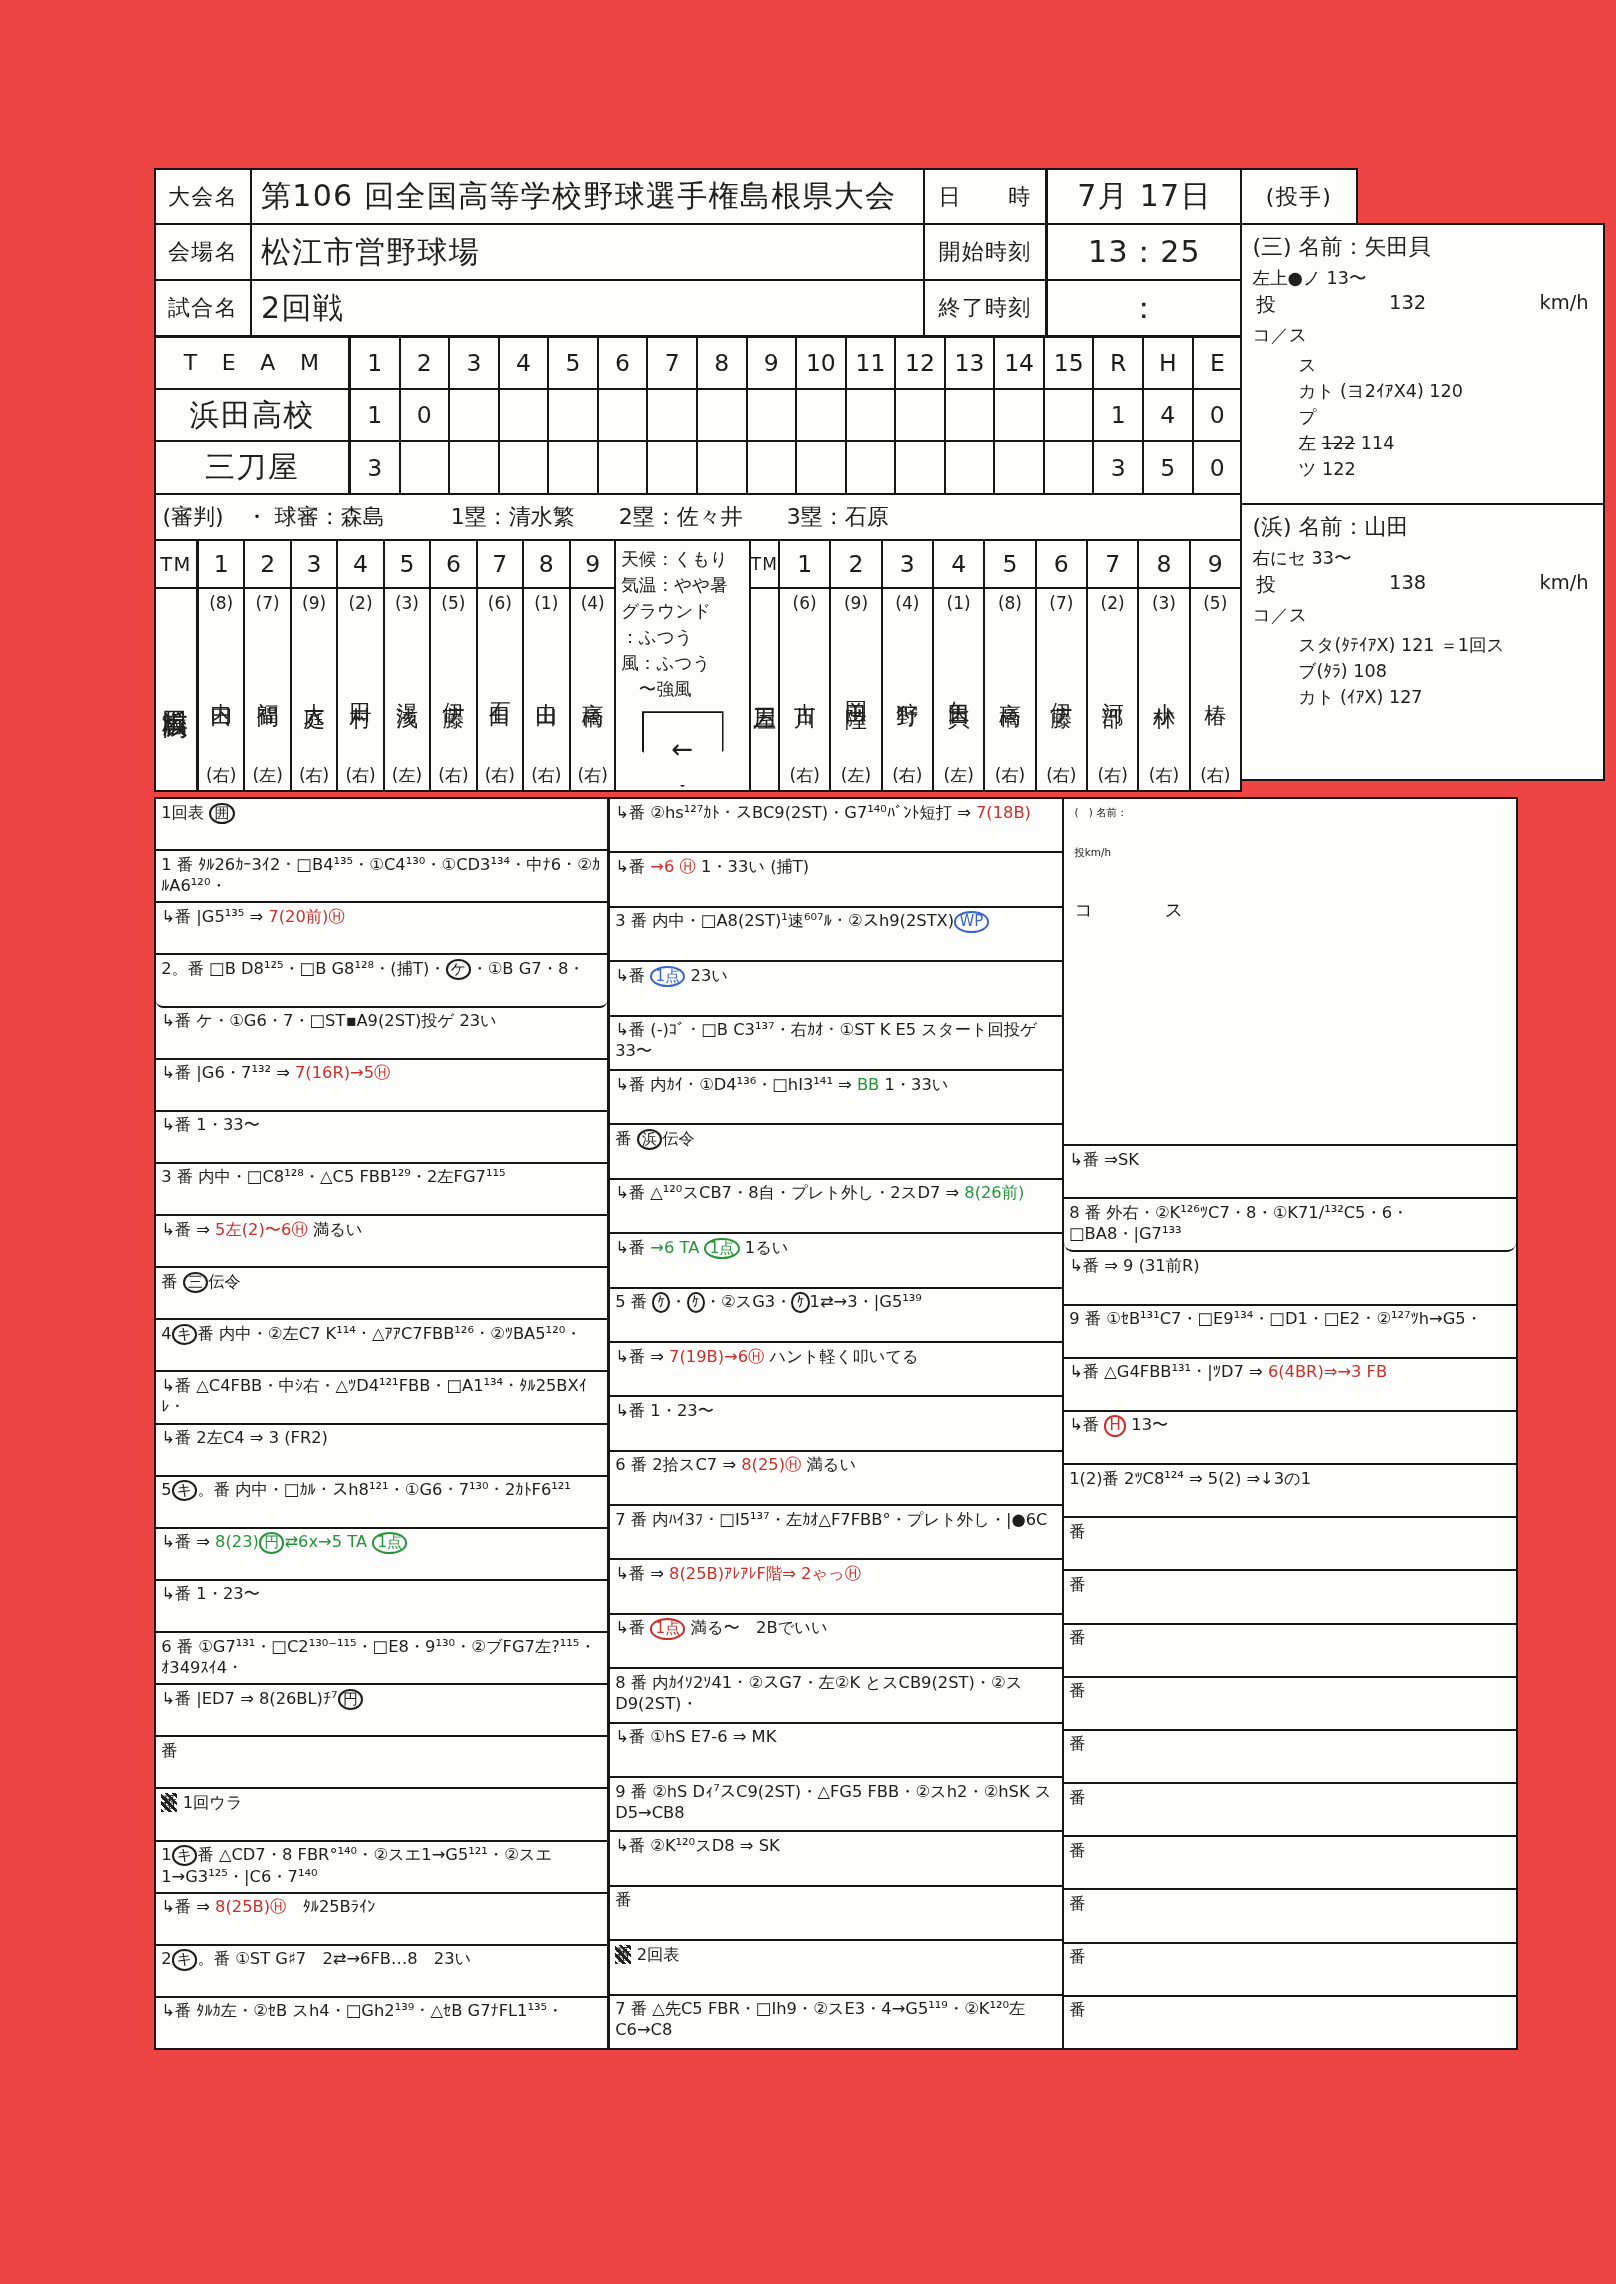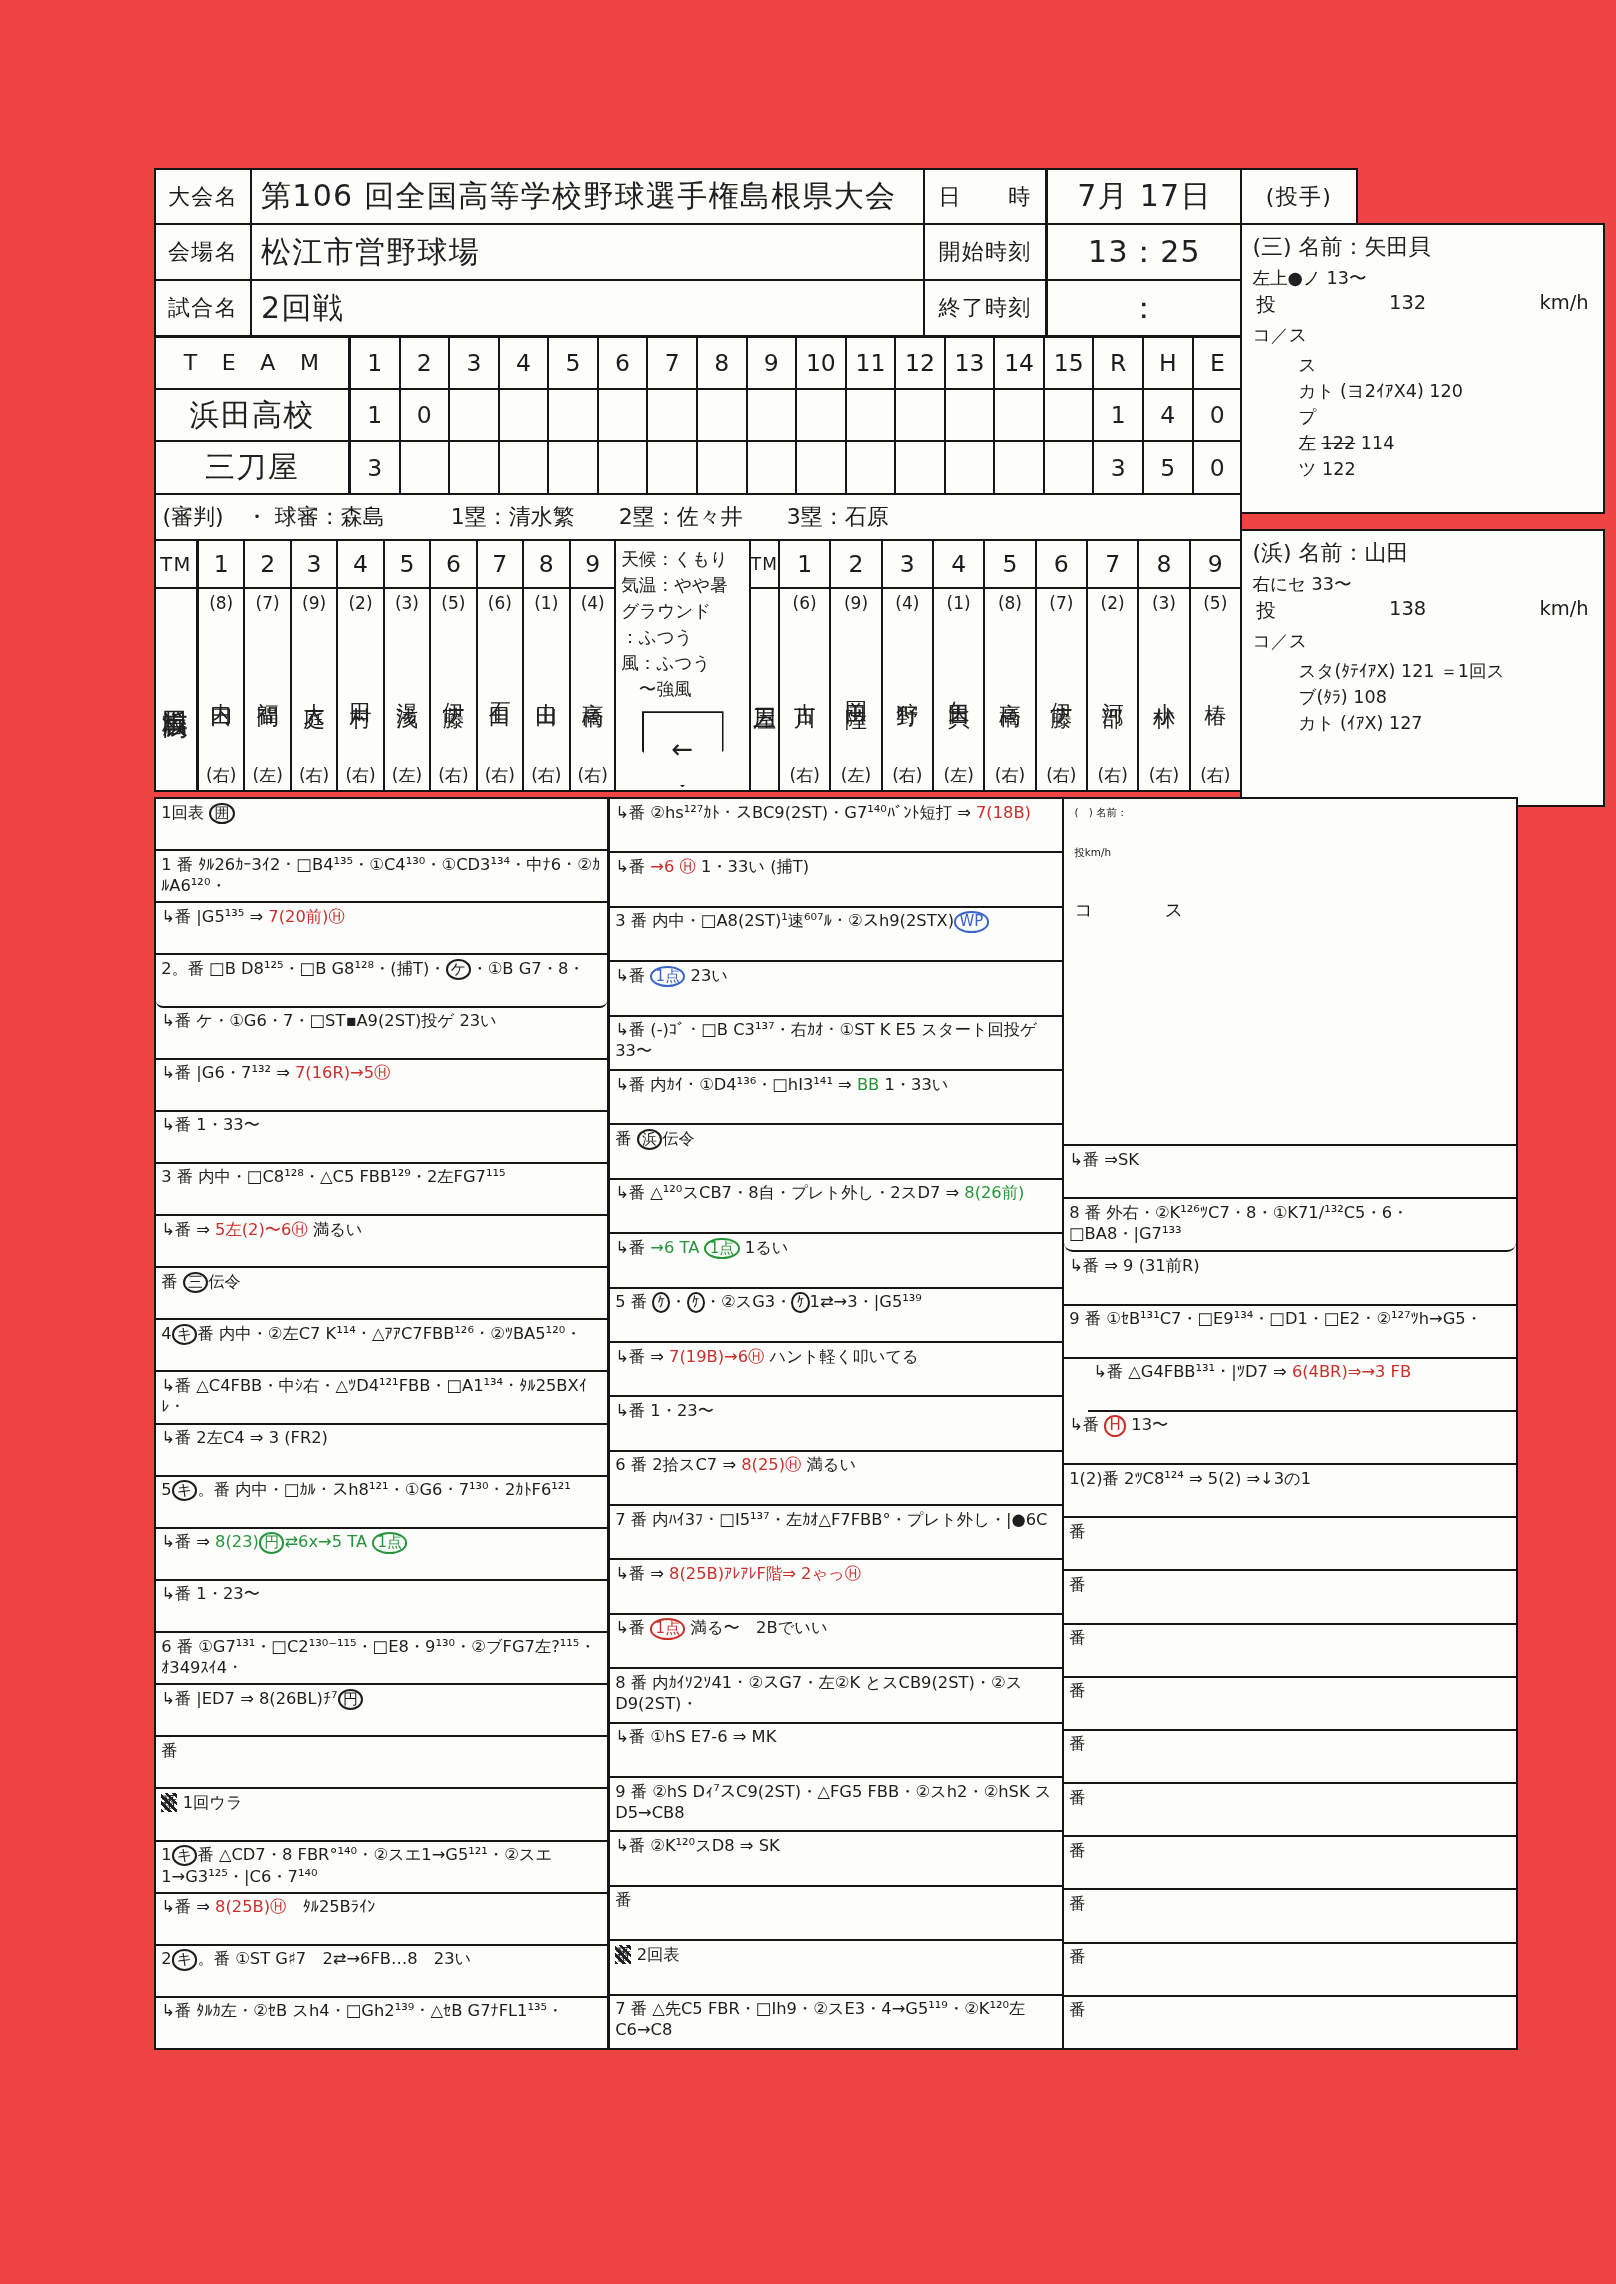--- a/index.html
+++ b/index.html
@@ -260,21 +260,21 @@
         <span class="k hw">132</span>
         <span class="k">km/h</span>
       </div>
       <div class="plabelcol">コ／ス</div>
       <div class="pnote hw" style="padding-left: 46px;"><span class="k">ス</span></div>
       <div class="pnote hw" style="padding-left: 46px;"><span class="k">カト (ヨ2ｲｱX4) 120</span></div>
       <div class="pnote hw" style="padding-left: 46px;"><span class="k">プ</span></div>
       <div class="pnote hw" style="padding-left: 46px;"><span class="k">左 </span><span class="k strike">122</span><span class="k"> 114</span></div>
       <div class="pnote hw" style="padding-left: 46px;"><span class="k">ツ 122</span></div>
     </div>
-  <div class="panel" id="pp1" style="left:1240px;top:529px;width:365px;height:278px">
+  <div class="panel" id="pp1" style="left:1240px;top:503px;width:365px;height:278px">
       <div class="phead hw">(浜) 名前：山田</div>
       <div class="pnote hw">右にセ 33〜</div>
       <div class="pspeed hw">
         <span class="k">投</span>
         <span class="k hw">138</span>
         <span class="k">km/h</span>
       </div>
       <div class="plabelcol">コ／ス</div>
       <div class="pnote hw" style="padding-left: 46px;"><span class="k">スタ(ﾀﾃｲｱX) 121 ＝1回ス</span></div>
       <div class="pnote hw" style="padding-left: 46px;"><span class="k">ブ(ﾀﾗ) 108</span></div>
@@ -335,21 +335,21 @@
   <div class="colbox" id="grid-right" style="left:1062px;top:797px;width:456px;height:1253px">
       <div style="height: 347px; border-bottom: 2.6px solid rgb(22, 22, 22); padding: 6.5px 10.4px; box-sizing: border-box;">
         <div class="phead">(　) 名前：</div>
         <div class="pspeed" style="margin-top: 26px;"><span class="k">投</span><span class="k"></span><span class="k">km/h</span></div>
         <div class="plabelcol" style="margin-top: 33px;">コ　　　　ス</div>
       </div>
       <div class="grow" style="flex: 1 1 0%;"><span class="k">↳番 ⇒SK</span></div>
       <div class="grow" style="flex: 1 1 0%; border-radius: 9px;"><span class="k">8 番 外右・②K¹²⁶ﾂC7・8・①K71/¹³²C5・6・□BA8・|G7¹³³</span></div>
       <div class="grow" style="flex: 1 1 0%;"><span class="k">↳番 ⇒ 9 (31前R)</span></div>
       <div class="grow" style="flex: 1 1 0%;"><span class="k">9 番 ①ｾB¹³¹C7・□E9¹³⁴・□D1・□E2・②¹²⁷ﾂh→G5・</span></div>
-      <div class="grow" style="flex: 1 1 0%; margin-left: 24px;"><span class="k">↳番 △G4FBB¹³¹・|ﾂD7 ⇒ </span><span class="r">6(4BR)⇒→3 FB</span></div>
+      <div class="grow" style="flex: 1 1 0%;"><span class="k">↳番 △G4FBB¹³¹・|ﾂD7 ⇒ </span><span class="r">6(4BR)⇒→3 FB</span></div>
       <div class="grow" style="flex: 1 1 0%;"><span class="k">↳番 </span><span class="r circ">H</span><span class="k"> 13〜</span></div>
       <div class="grow" style="flex: 1 1 0%;"><span class="k">1(2)番 2ﾂC8¹²⁴ ⇒ 5(2) ⇒↓3の1</span></div>
       <div class="grow" style="flex: 1 1 0%;"><span class="k">番</span></div>
       <div class="grow" style="flex: 1 1 0%;"><span class="k">番</span></div>
       <div class="grow" style="flex: 1 1 0%;"><span class="k">番</span></div>
       <div class="grow" style="flex: 1 1 0%;"><span class="k">番</span></div>
       <div class="grow" style="flex: 1 1 0%;"><span class="k">番</span></div>
       <div class="grow" style="flex: 1 1 0%;"><span class="k">番</span></div>
       <div class="grow" style="flex: 1 1 0%;"><span class="k">番</span></div>
       <div class="grow" style="flex: 1 1 0%;"><span class="k">番</span></div>

